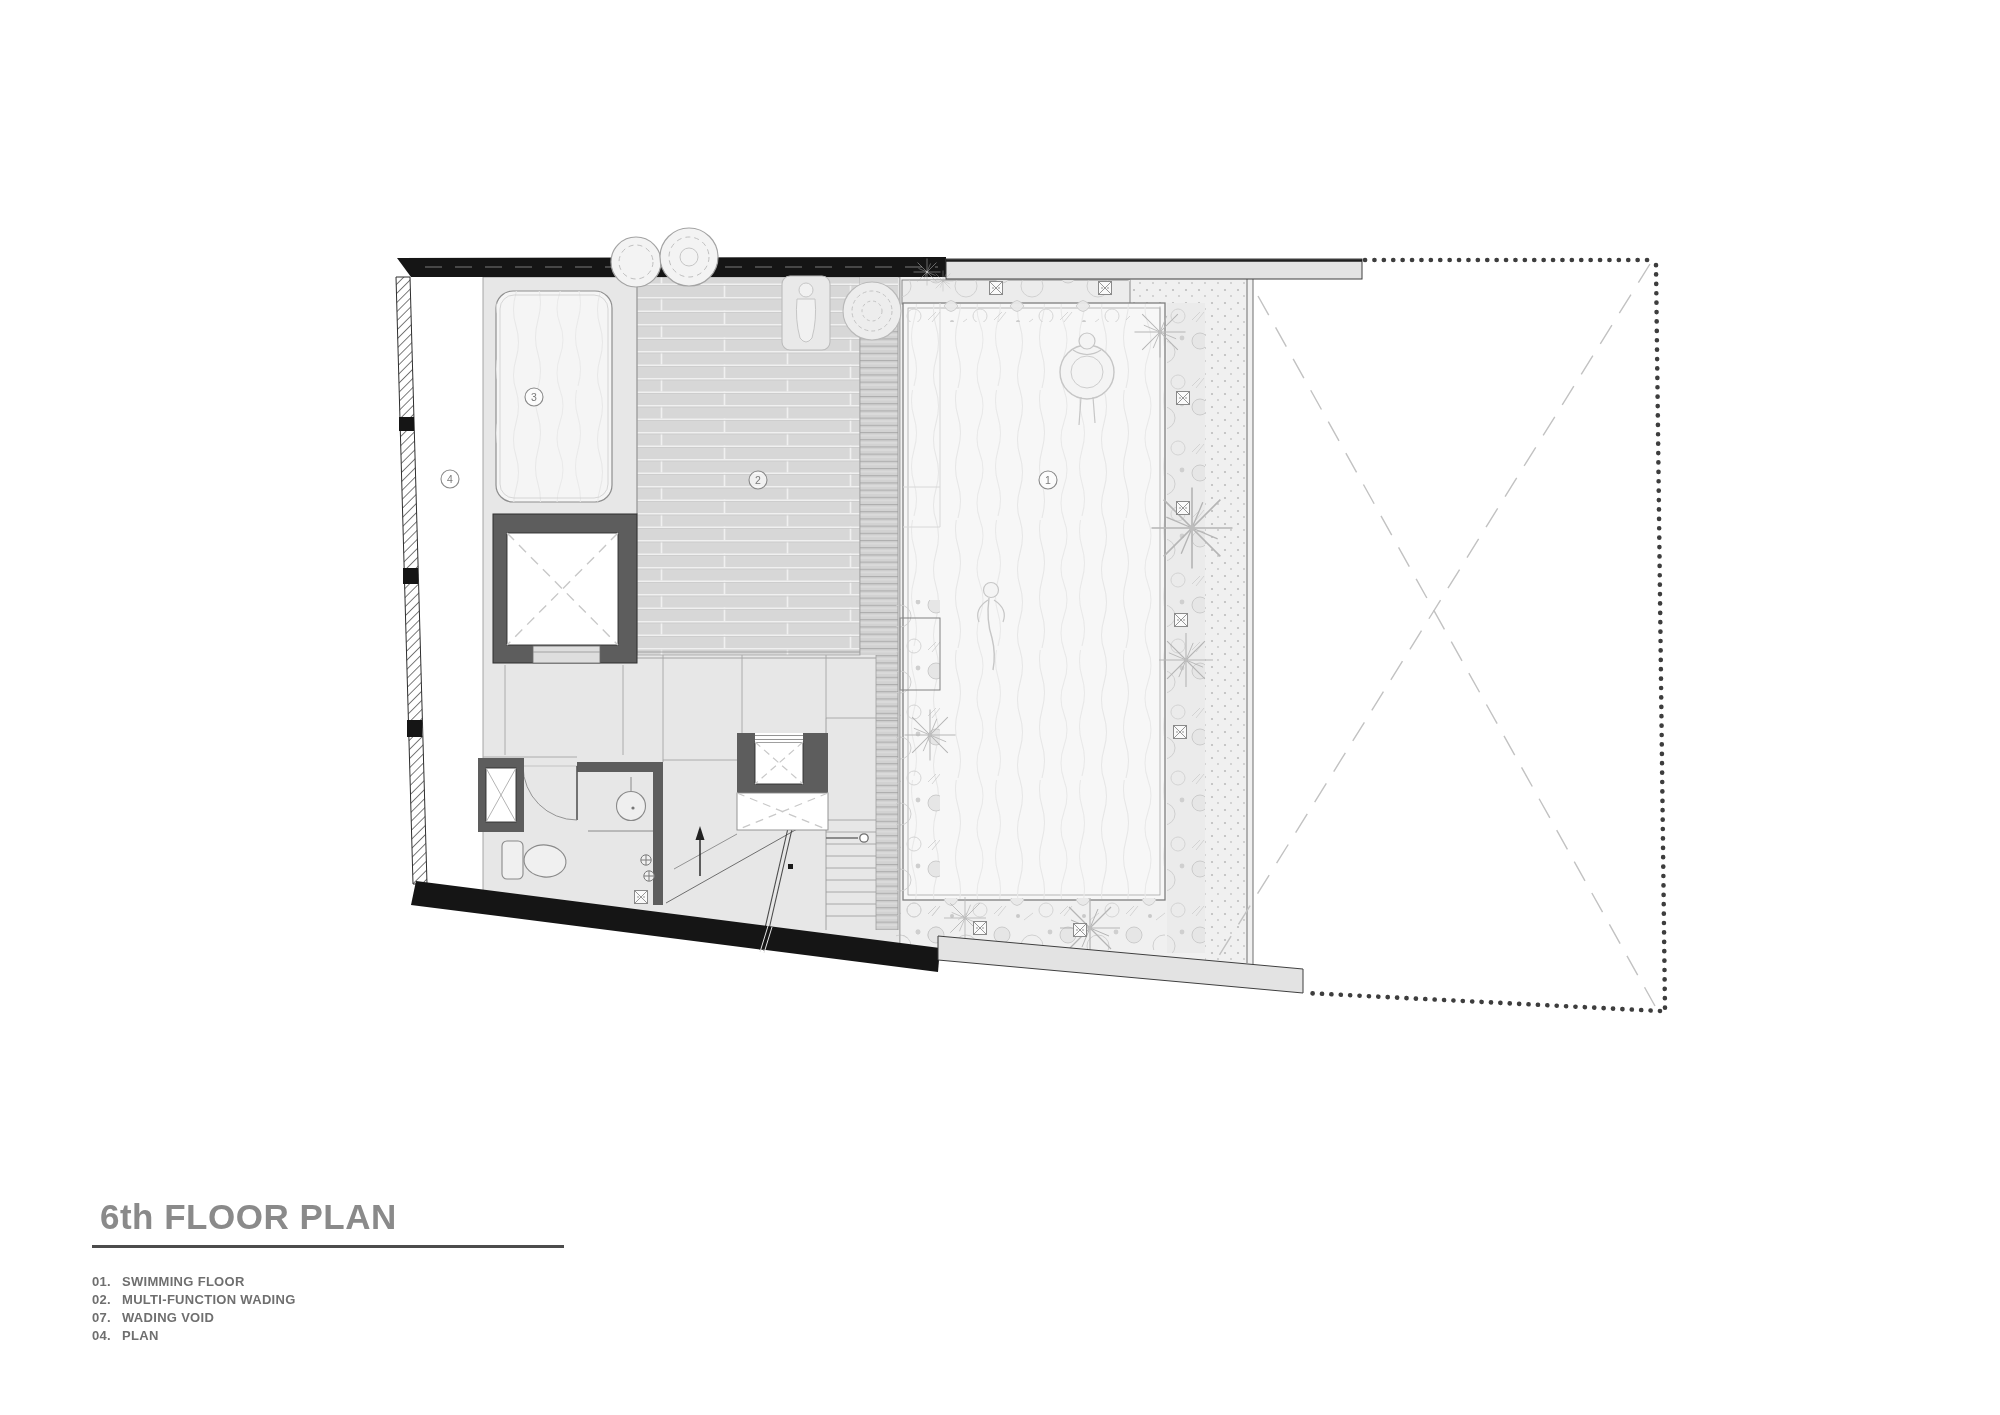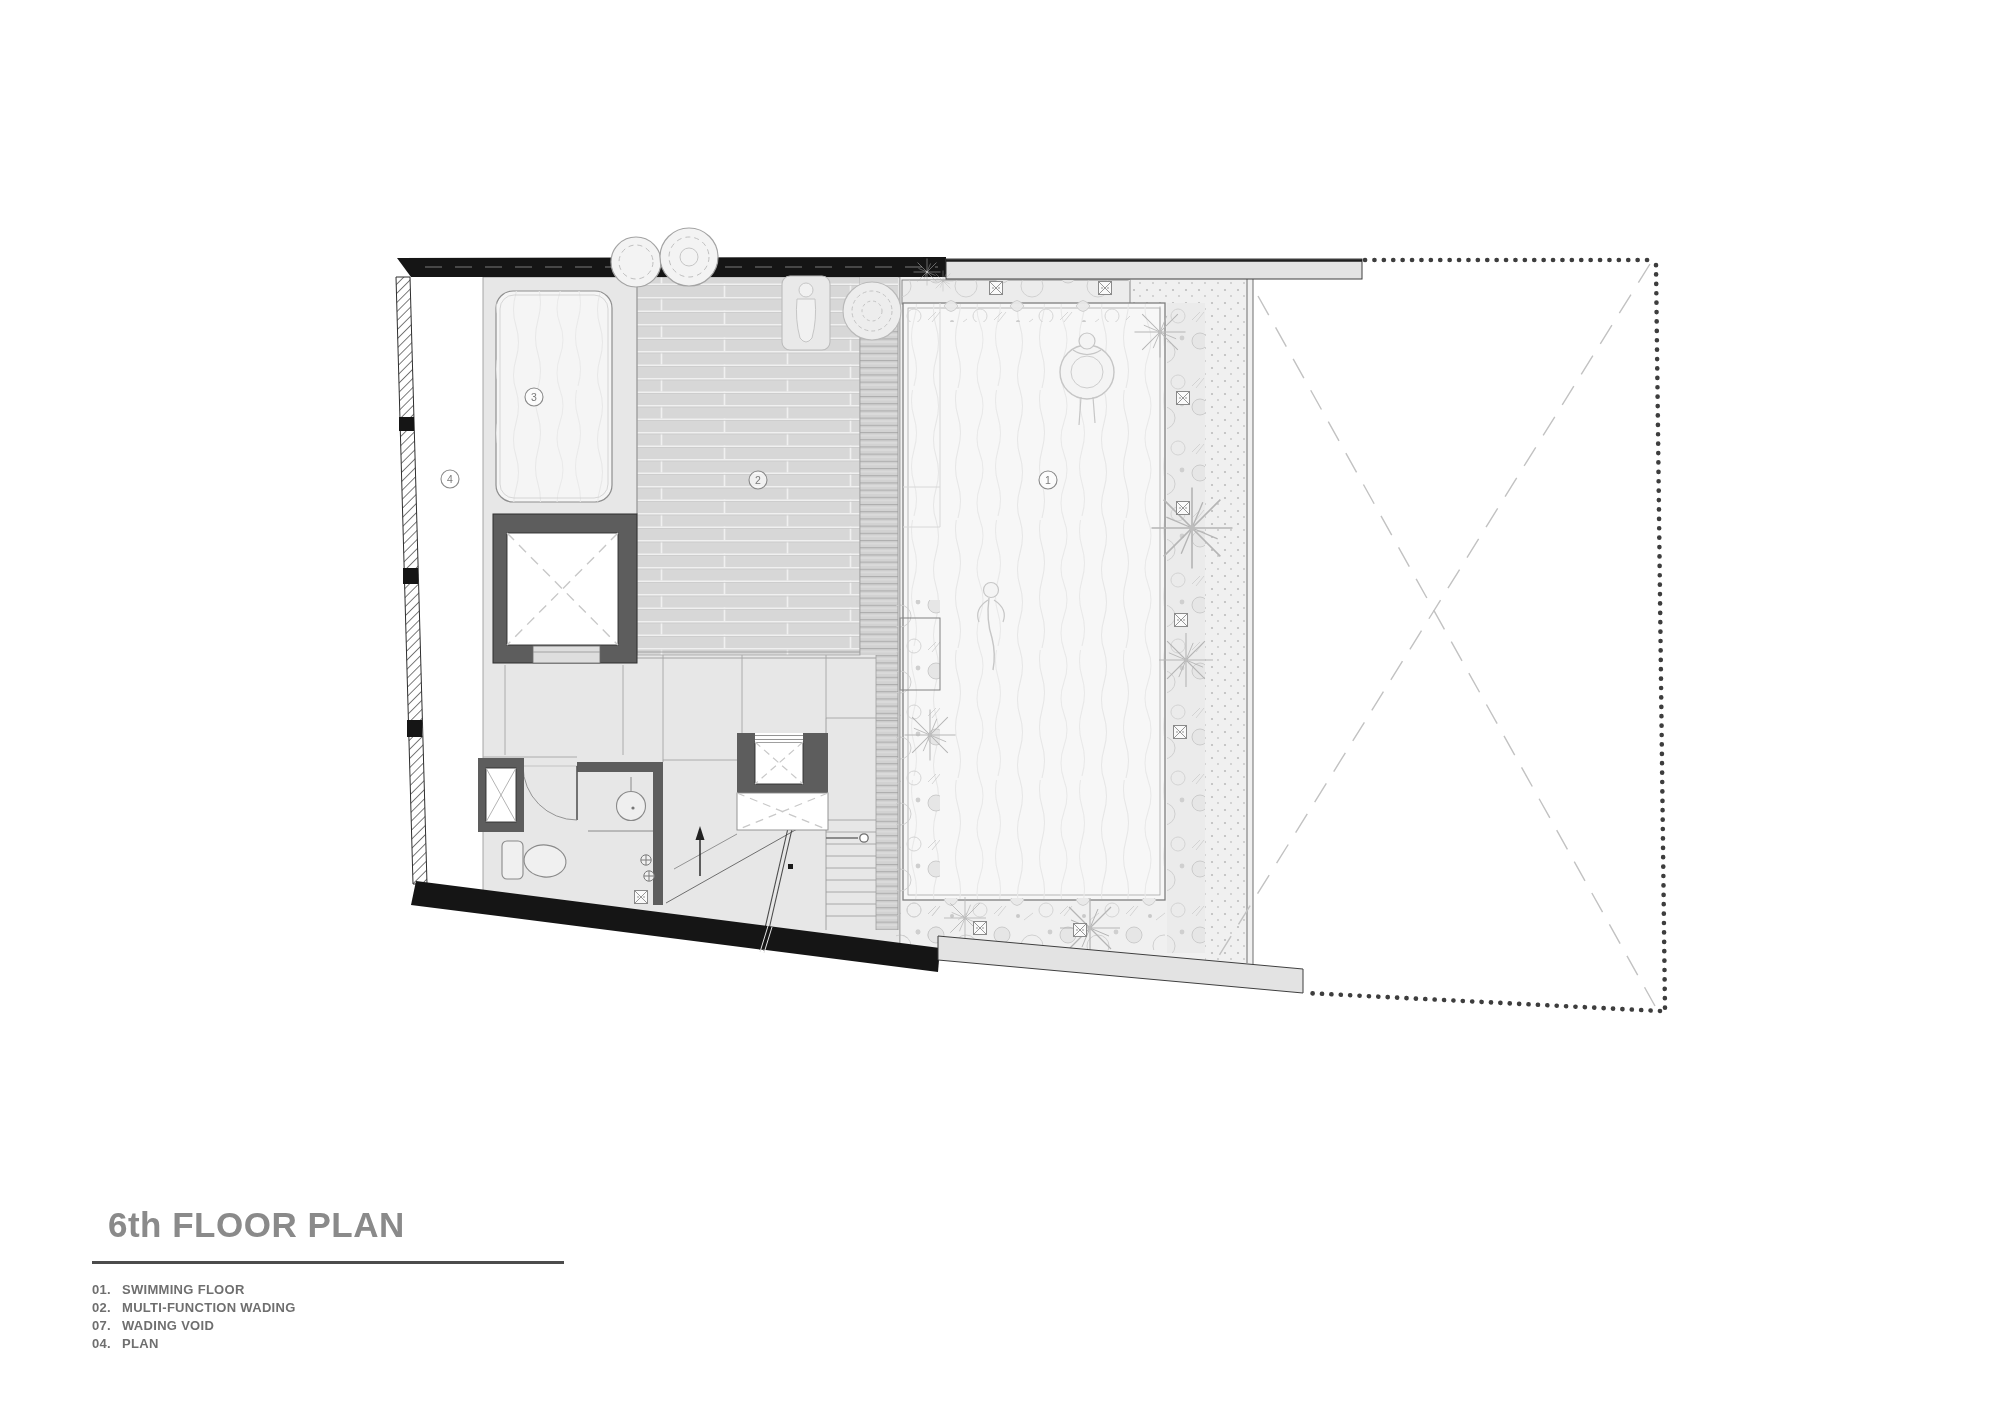--- a/index.html
+++ b/index.html
@@ -1,23 +1,23 @@
 <!DOCTYPE html>
 <html><head>
 <meta charset="utf-8">
 <style>
   html,body{margin:0;padding:0;background:#ffffff;}
   .canvas{position:relative;width:2000px;height:1415px;background:#ffffff;overflow:hidden;
           font-family:"Liberation Sans",sans-serif;}
   .plan-svg{position:absolute;left:0;top:0;}
   .titleblock{position:absolute;left:92px;top:1189px;width:600px;}
-  .page-title{margin:16px;font-size:35px;font-weight:800;letter-spacing:0.5px;color:#8a8a8a;
+  .page-title{margin:8px;font-size:35px;font-weight:800;letter-spacing:0.5px;color:#8a8a8a;
               font-family:"Liberation Sans",sans-serif;}
   .title-rule{width:472px;height:3px;background:#4c4c4c;margin-top:6px;}
-  .legend{margin-top:17px;}
+  .legend{margin-top:25px;}
   .legend-row{display:flex;font-size:13px;font-weight:700;color:#6f6f6f;line-height:18px;
               letter-spacing:0.3px;}
   .legend-num{width:30px;flex:0 0 30px;}
 </style>
 </head>
 <body>
 
 <div class="canvas">
 
 <svg class="plan-svg" width="2000" height="1415" viewBox="0 0 2000 1415">

